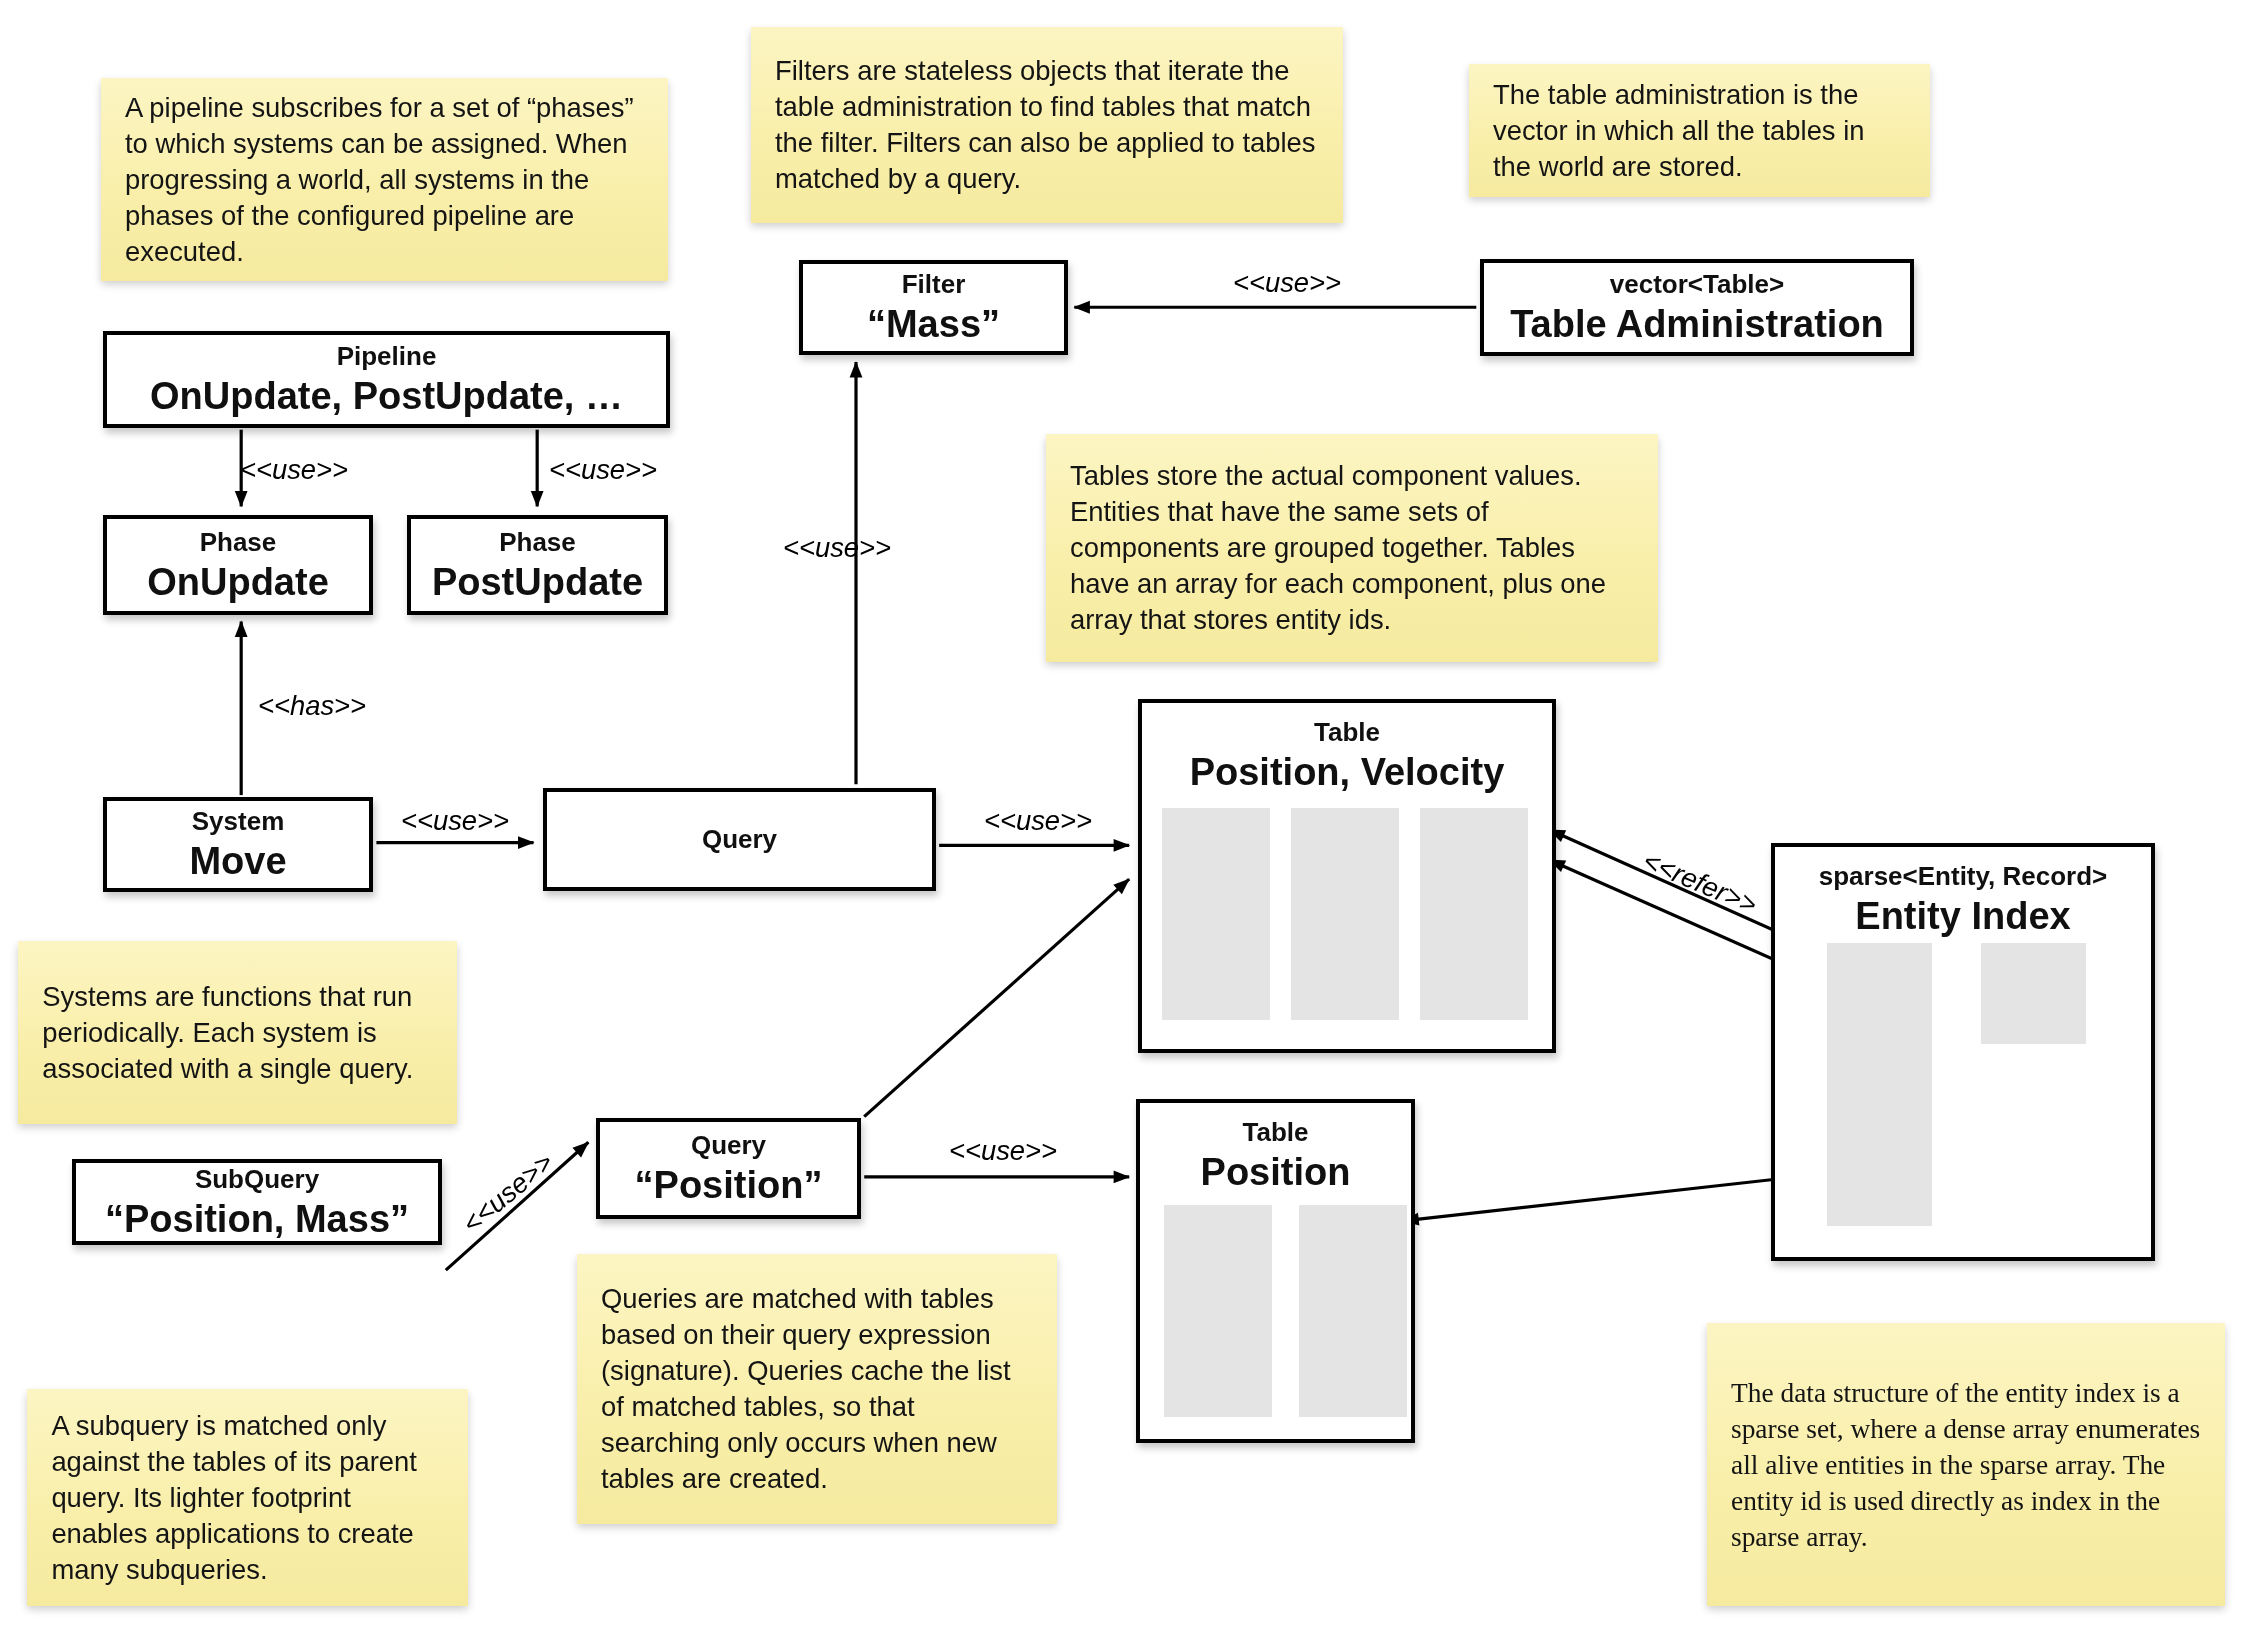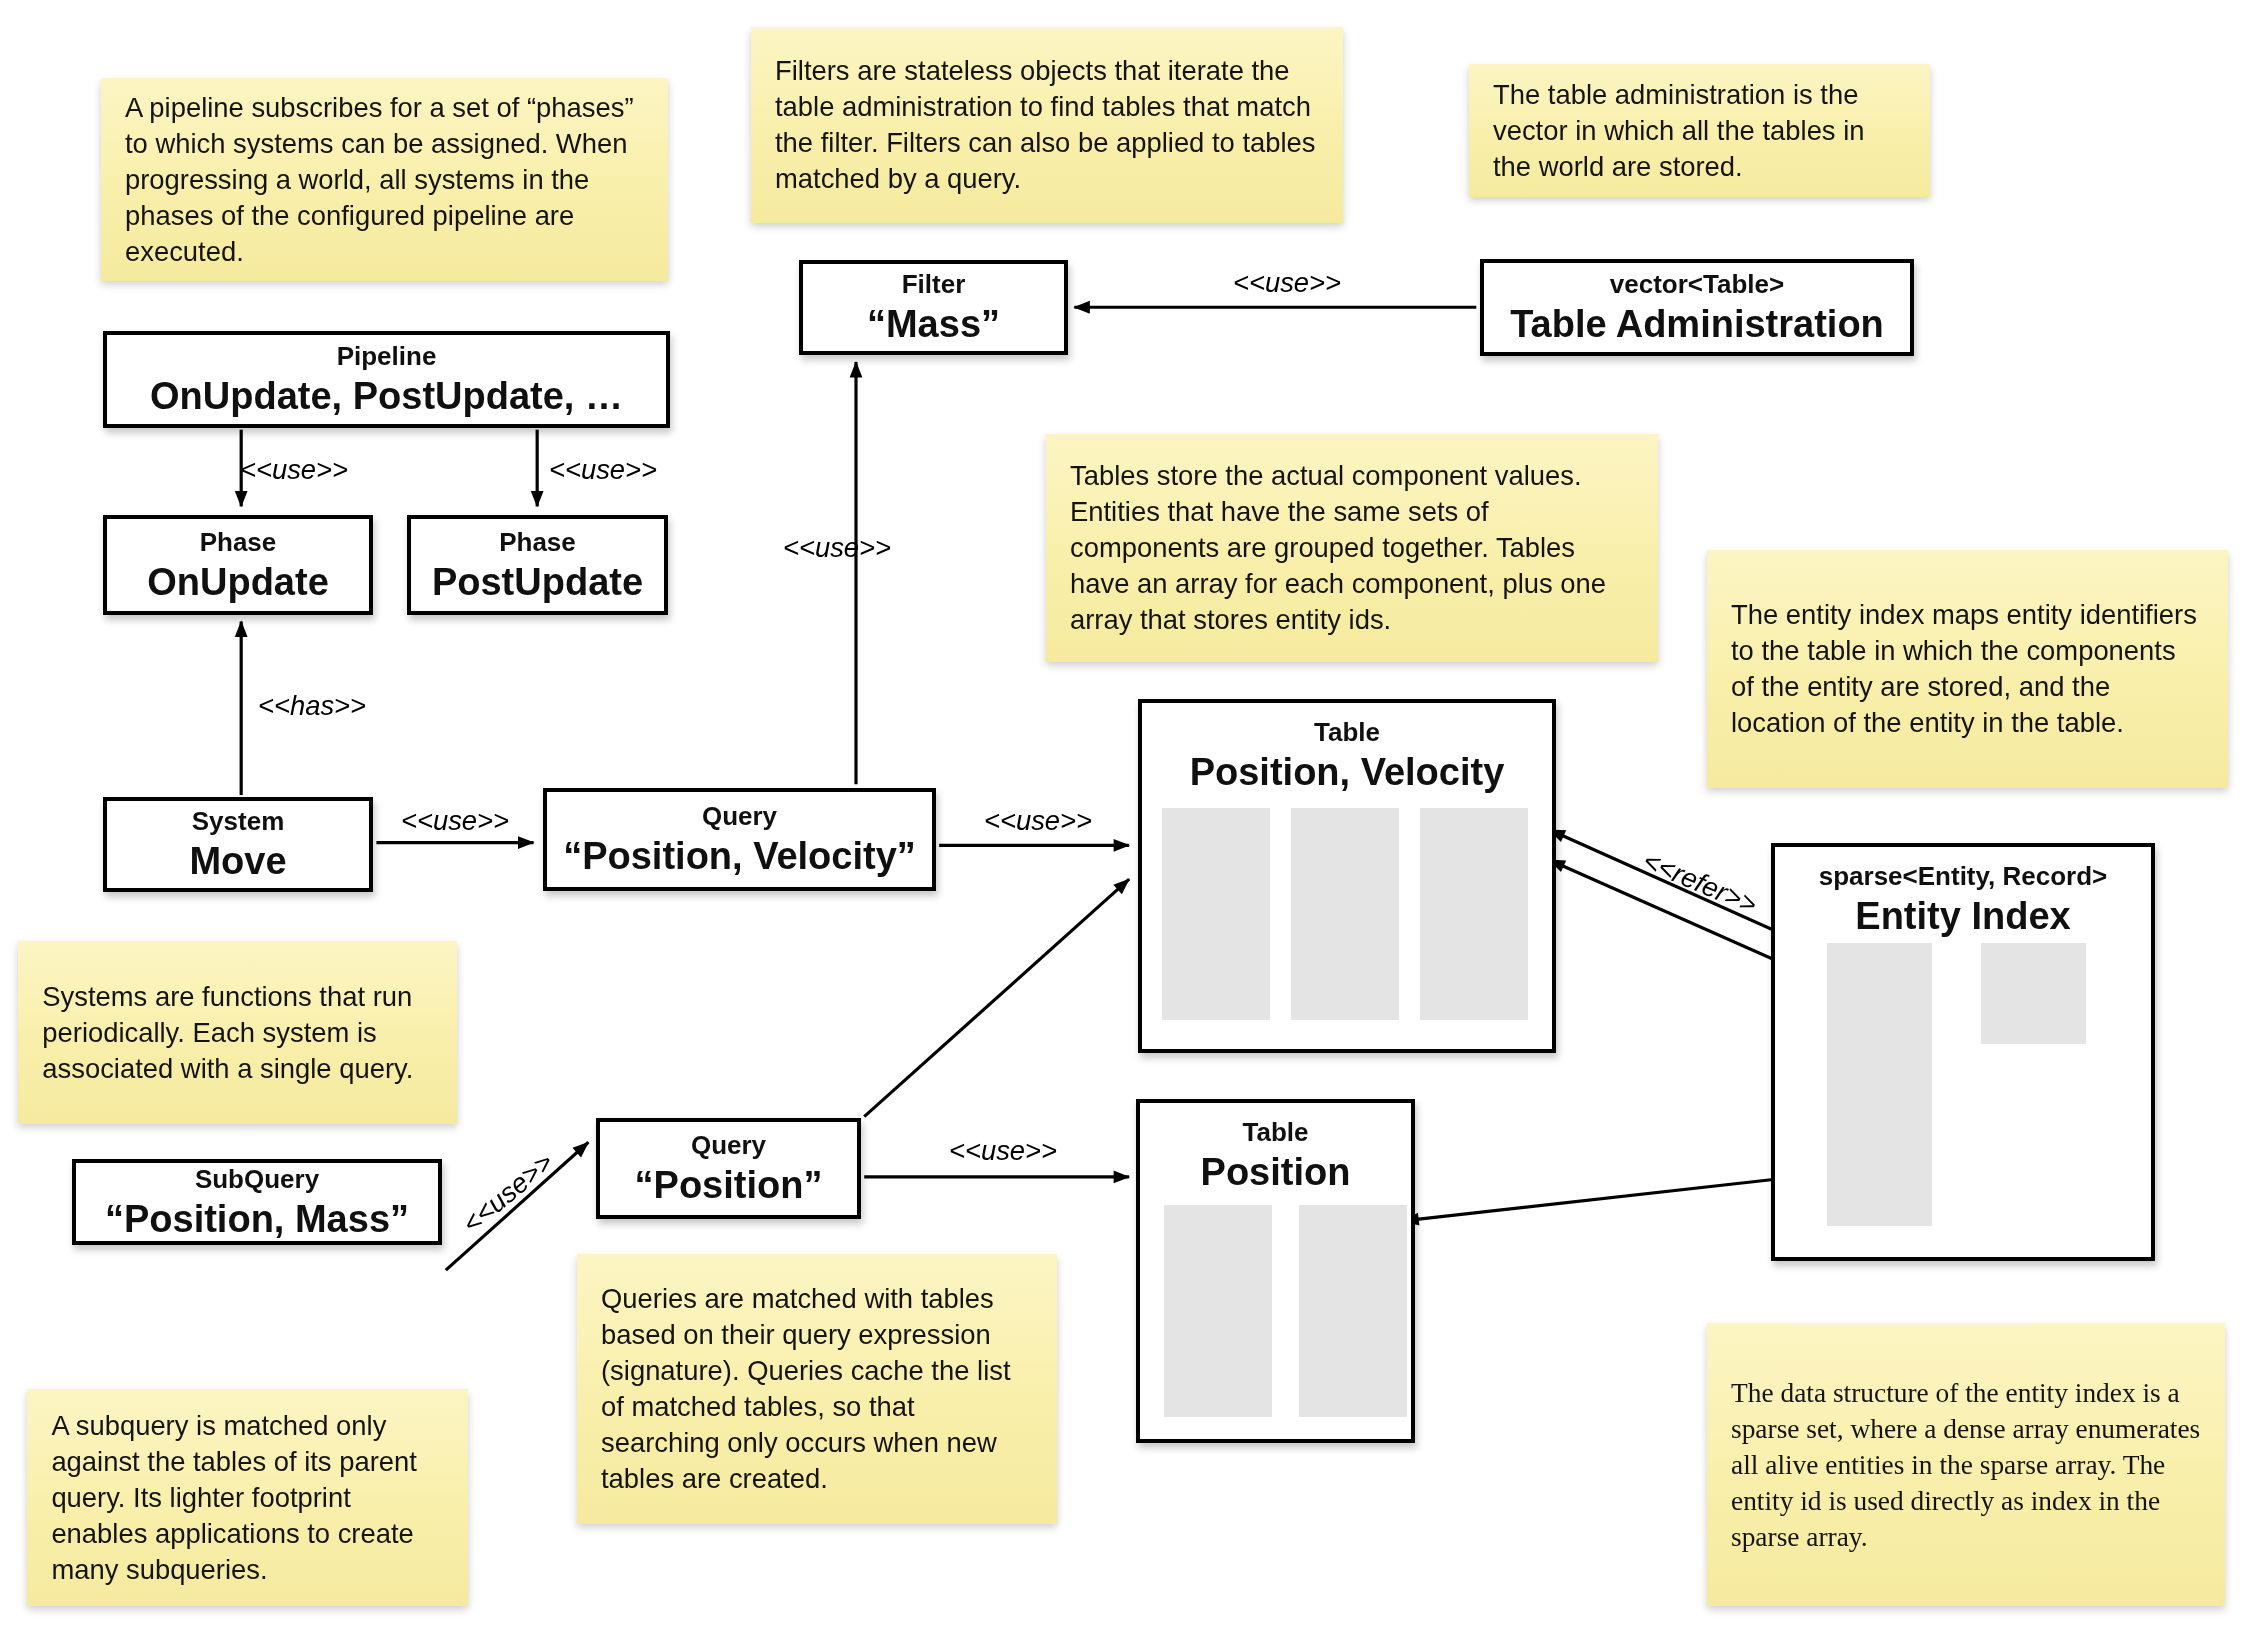--- a/index.html
+++ b/index.html
@@ -63,21 +63,20 @@
     <line x1="2002" y1="1284" x2="1536" y2="1336" marker-end="url(#ah)"></line>
     <line x1="2166" y1="1056" x2="2124" y2="1056" marker-end="url(#ah)"></line>
     <line x1="2166" y1="1083" x2="2124" y2="1083" marker-end="url(#ah)"></line>
     <line x1="2183" y1="1152" x2="2121" y2="1274" marker-end="url(#ah)"></line>
   </svg>
 
   <div class="note" style="left:101px;top:78px;width:567px;height:203px;">A pipeline subscribes for a set of “phases” to which systems can be assigned. When progressing a world, all systems in the phases of the configured pipeline are executed.</div>
   <div class="note" style="left:751px;top:27.4px;width:592px;height:196px;">Filters are stateless objects that iterate the table administration to find tables that match the filter. Filters can also be applied to tables matched by a query.</div>
   <div class="note" style="left:1469px;top:64px;width:461px;height:133px;">The table administration is the vector in which all the tables in the world are stored.</div>
   <div class="note" style="left:1046px;top:434px;width:612px;height:228px;">Tables store the actual component values. Entities that have the same sets of components are grouped together. Tables have an array for each component, plus one array that stores entity ids.</div>
-  <div class="note" style="left:1707px;top:550px;width:521px;height:238px;">The entity index maps entity identifiers to the table in which the components of the entity are stored, and the location of the entity in the table.</div>
   <div class="note" style="left:18.3px;top:941px;width:439px;height:183px;">Systems are functions that run periodically. Each system is associated with a single query.</div>
   <div class="note" style="left:577px;top:1254px;width:480px;height:270px;">Queries are matched with tables based on their query expression (signature). Queries cache the list of matched tables, so that searching only occurs when new tables are created.</div>
   <div class="note" style="left:27.4px;top:1389px;width:441px;height:217px;">A subquery is matched only against the tables of its parent query. Its lighter footprint enables applications to create many subqueries.</div>
   <div class="note" style="left:1707px;top:1323px;width:518px;height:283px;font-family:Liberation Serif, serif;">The data structure of the entity index is a sparse set, where a dense array enumerates all alive entities in the sparse array. The entity id is used directly as index in the sparse array.</div>
 
   <div class="ubox" style="left:103px;top:331px;width:567px;height:97px;">
     <div class="btype">Pipeline</div>
     <div class="bname">OnUpdate, PostUpdate, …</div>
   </div>
 
@@ -101,21 +100,20 @@
     <div class="bname">PostUpdate</div>
   </div>
 
   <div class="ubox" style="left:103px;top:797px;width:270px;height:95px;">
     <div class="btype">System</div>
     <div class="bname">Move</div>
   </div>
 
   <div class="ubox" style="left:543px;top:788px;width:393px;height:103px;">
     <div class="btype">Query</div>
-    <div class="bname">“Position, Velocity”</div>
   </div>
 
   <div class="ubox bigbox" style="left:1138px;top:699px;width:418px;height:354px;">
     <div class="btype">Table</div>
     <div class="bname">Position, Velocity</div>
     <div class="col" style="left:20px;top:105px;width:108px;height:212px;"></div>
     <div class="col" style="left:149px;top:105px;width:108px;height:212px;"></div>
     <div class="col" style="left:278px;top:105px;width:108px;height:212px;"></div>
   </div>
 

